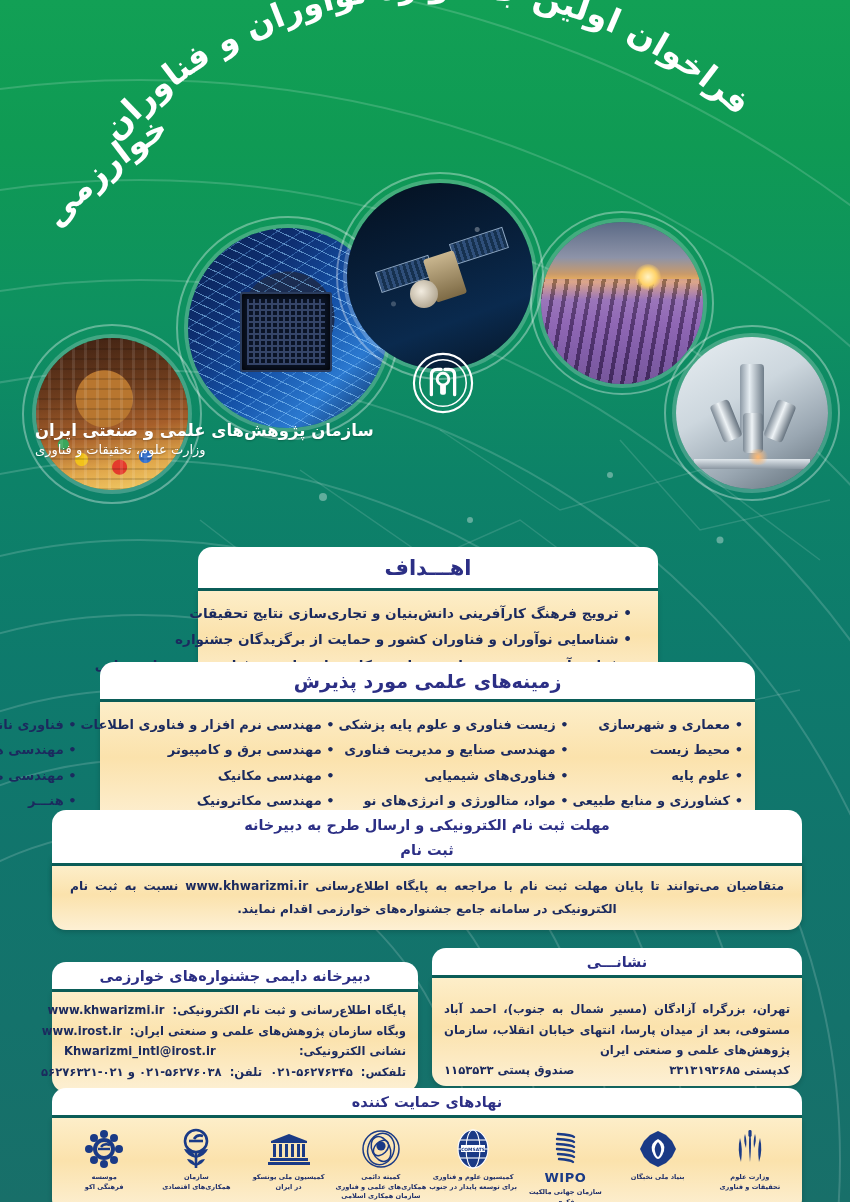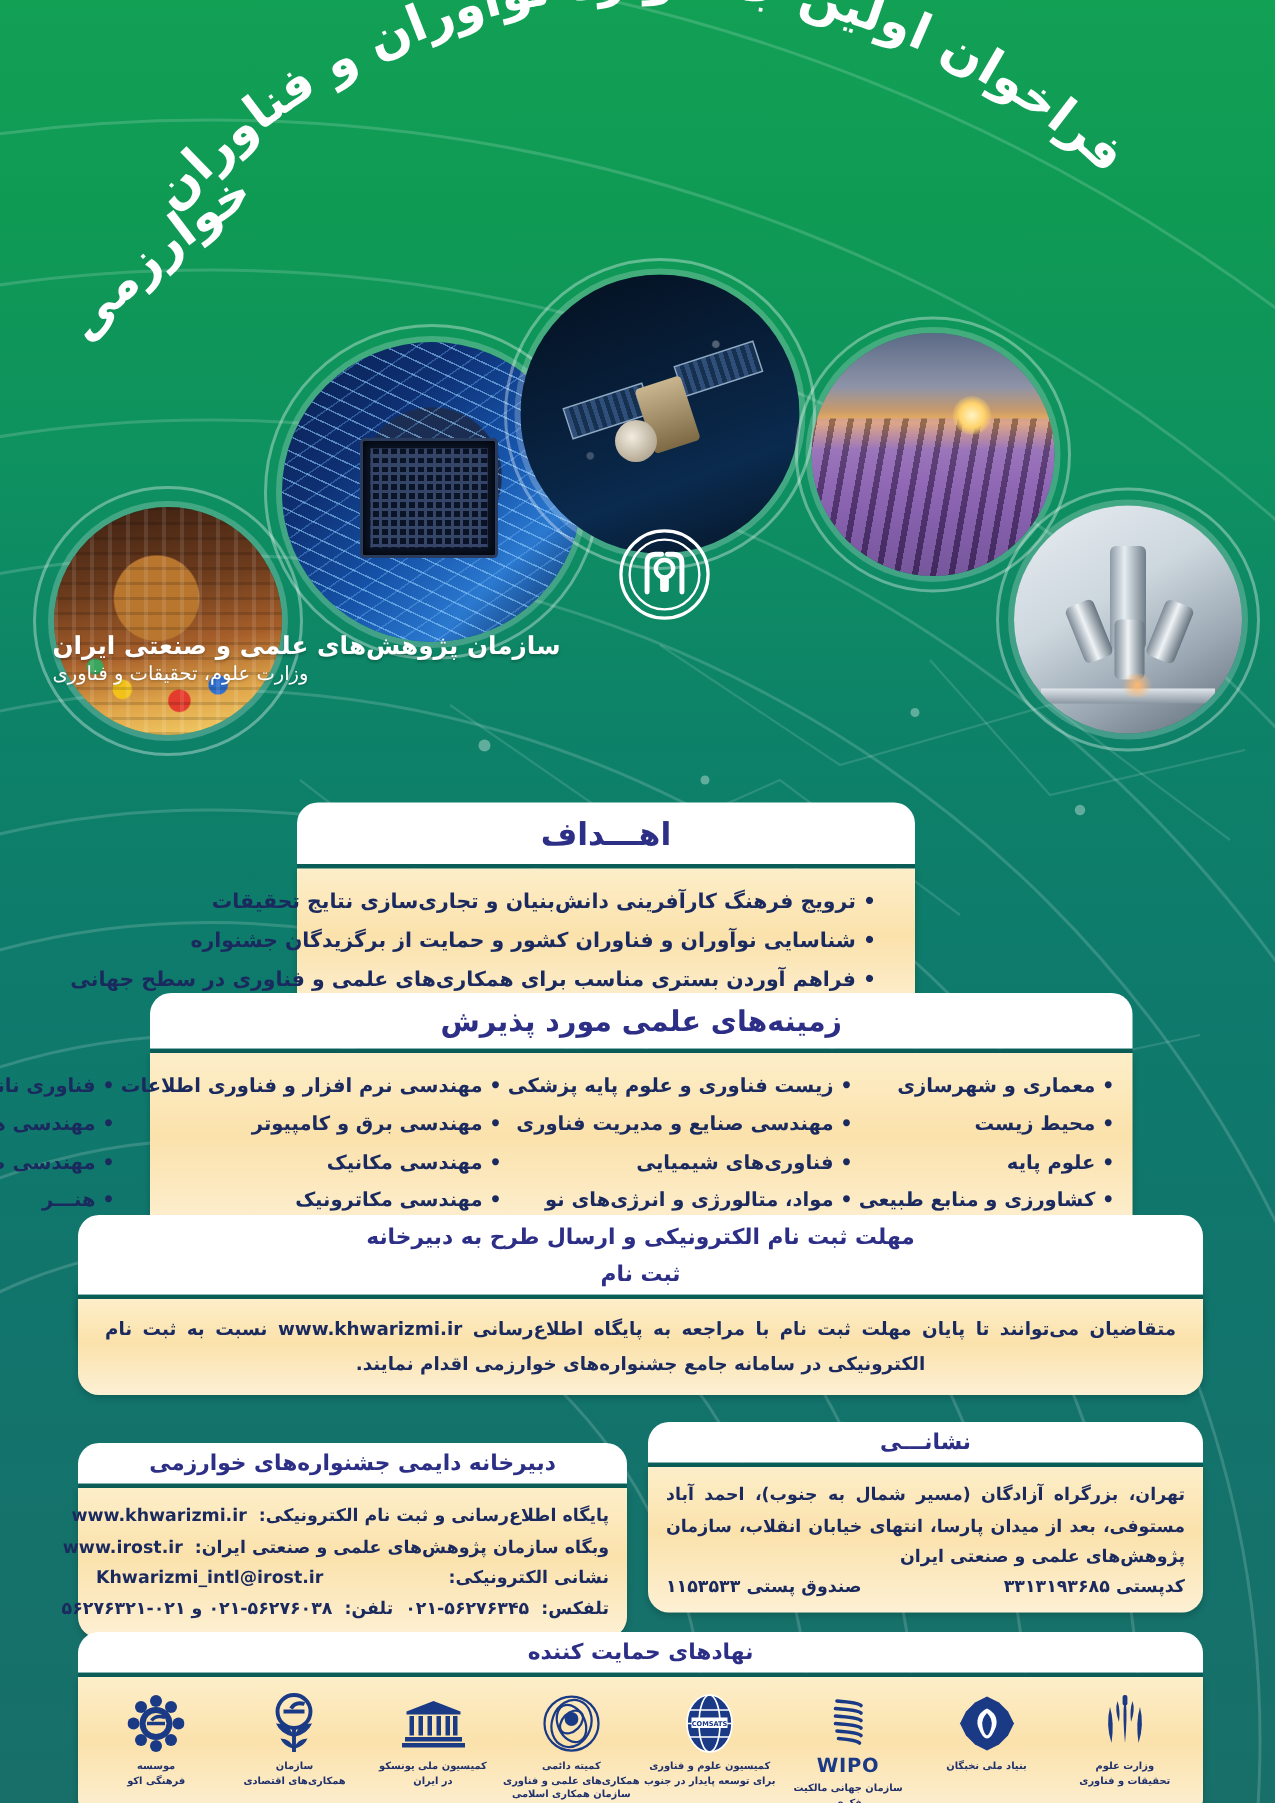--- a/index.html
+++ b/index.html
@@ -195,21 +195,21 @@
   .panel-body {
     background:linear-gradient(180deg,#fdeec9 0%, #fbe2ac 45%, #fdf0d4 100%);
     border-radius:0 0 14px 14px;
     color:#1b2a5e;
     position:relative;
     box-shadow:0 2px 5px rgba(0,0,0,.18);
   }
   .rule { height:3px; background:#0c5e59; }
 
   
-  #goals { left:198px; top:535px; width:412px; }
+  #goals { left:198px; top:547px; width:460px; }
   #goals .panel-head { font-size:21px; padding:9px 0 8px; letter-spacing:4px;}
   #goals .panel-body { padding:10px 26px 12px; }
   #goals li {
     list-style:none; font-size:13.6px; font-weight:bold;
     line-height:1.9; text-align:right; white-space:nowrap;
   }
   #goals li::before { content:"• "; color:#1b2a5e; }
 
   
   #fields { left:100px; top:662px; width:655px; }
@@ -251,21 +251,21 @@
   
   #secretariat { left:52px; top:962px; width:366px; }
   #address     { left:432px; top:948px; width:370px; }
   #secretariat .panel-head,#address .panel-head { font-size:14.5px; padding:6px 0 5px; }
   #secretariat .panel-body,#address .panel-body { padding:8px 12px 9px; min-height:97px;}
 
   .kv { display:flex; justify-content:space-between; gap:8px;
         font-size:11.6px; font-weight:bold; line-height:1.78; }
   .kv .k { white-space:nowrap; }
   .kv .v { direction:ltr; unicode-bidi:embed; text-align:left; white-space:nowrap; }
-  #address p { font-size:11.6px; font-weight:bold; line-height:1.78; text-align:justify; }
+  #address p { font-size:11.6px; font-weight:bold; line-height:1.78; text-align:justify;margin-top:13px; }
   #address .codes { display:flex; justify-content:space-between; margin-top:2px; }
   #address .codes span { font-size:11.6px; font-weight:bold; }
 
   
   #sponsors { left:52px; top:1088px; width:750px; }
   #sponsors .panel-head { font-size:14.5px; padding:6px 0 5px; }
   #sponsors .panel-body { padding:10px 6px 6px; border-radius:0 0 14px 14px;}
   #sponsors .row { display:flex; justify-content:space-between; align-items:flex-start; }
   #sponsors .sp { flex:1; text-align:center; }
   #sponsors .sp .mark { height:42px; display:flex; align-items:center; justify-content:center; }

